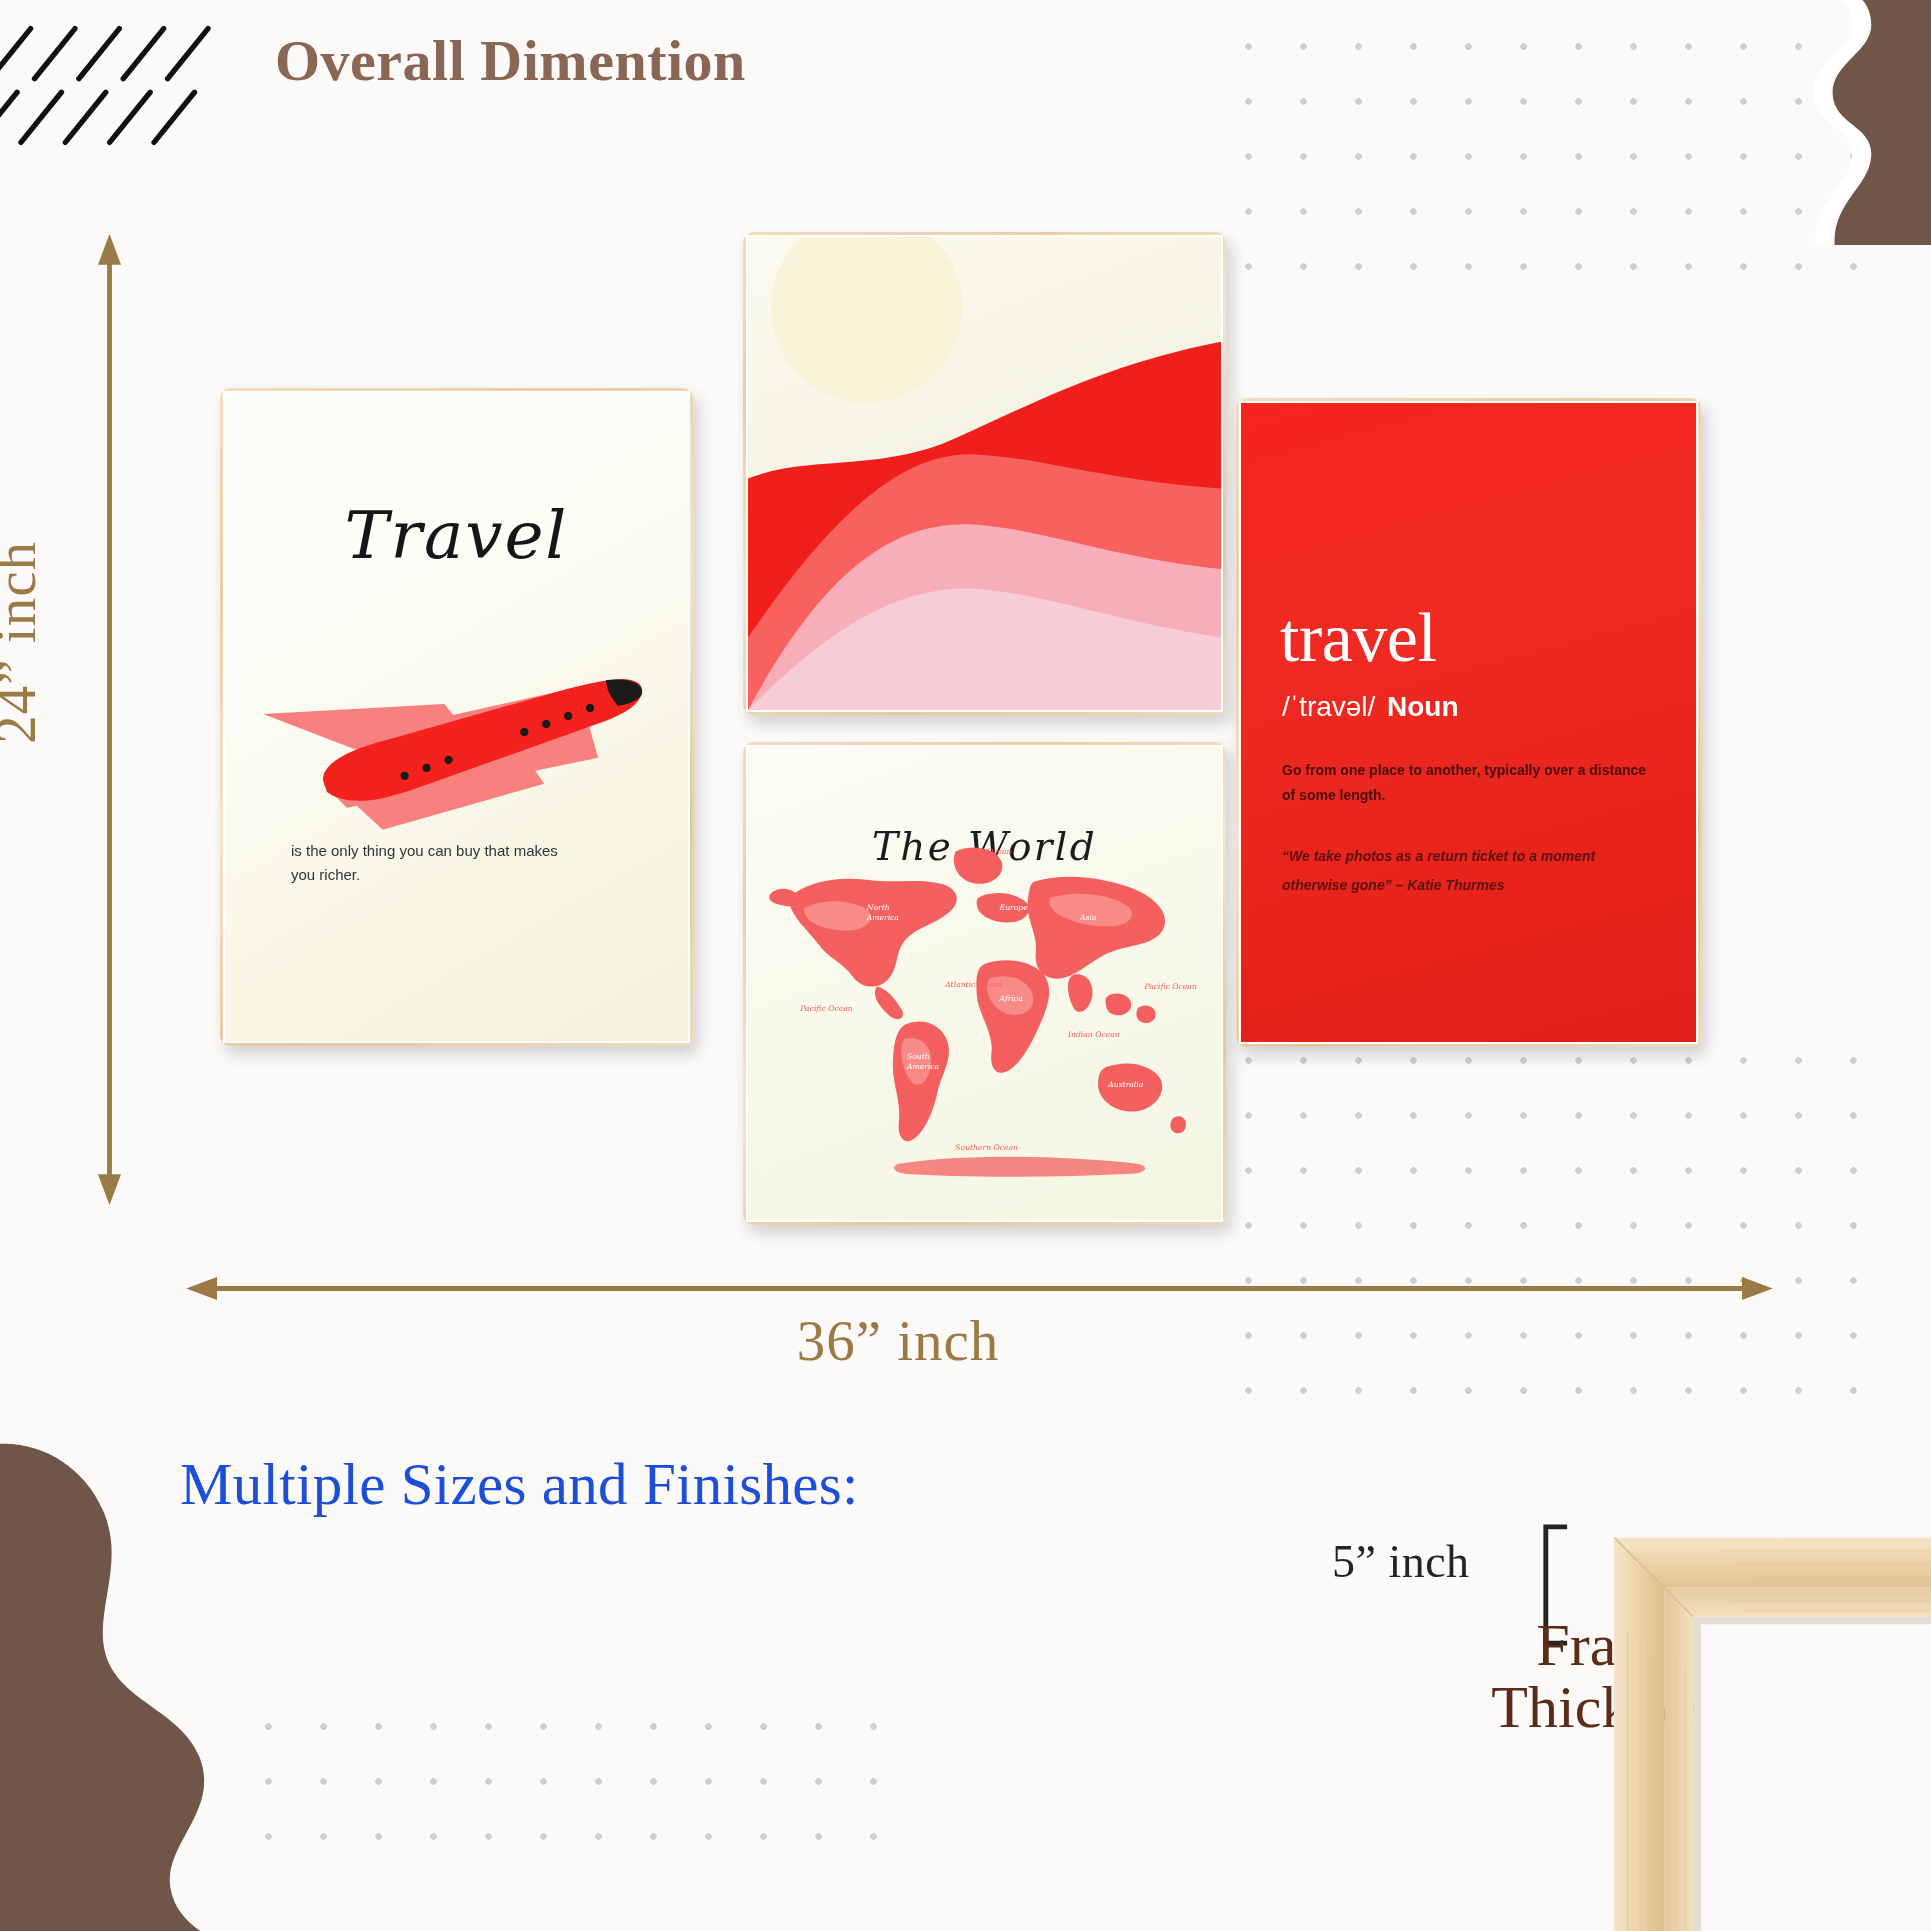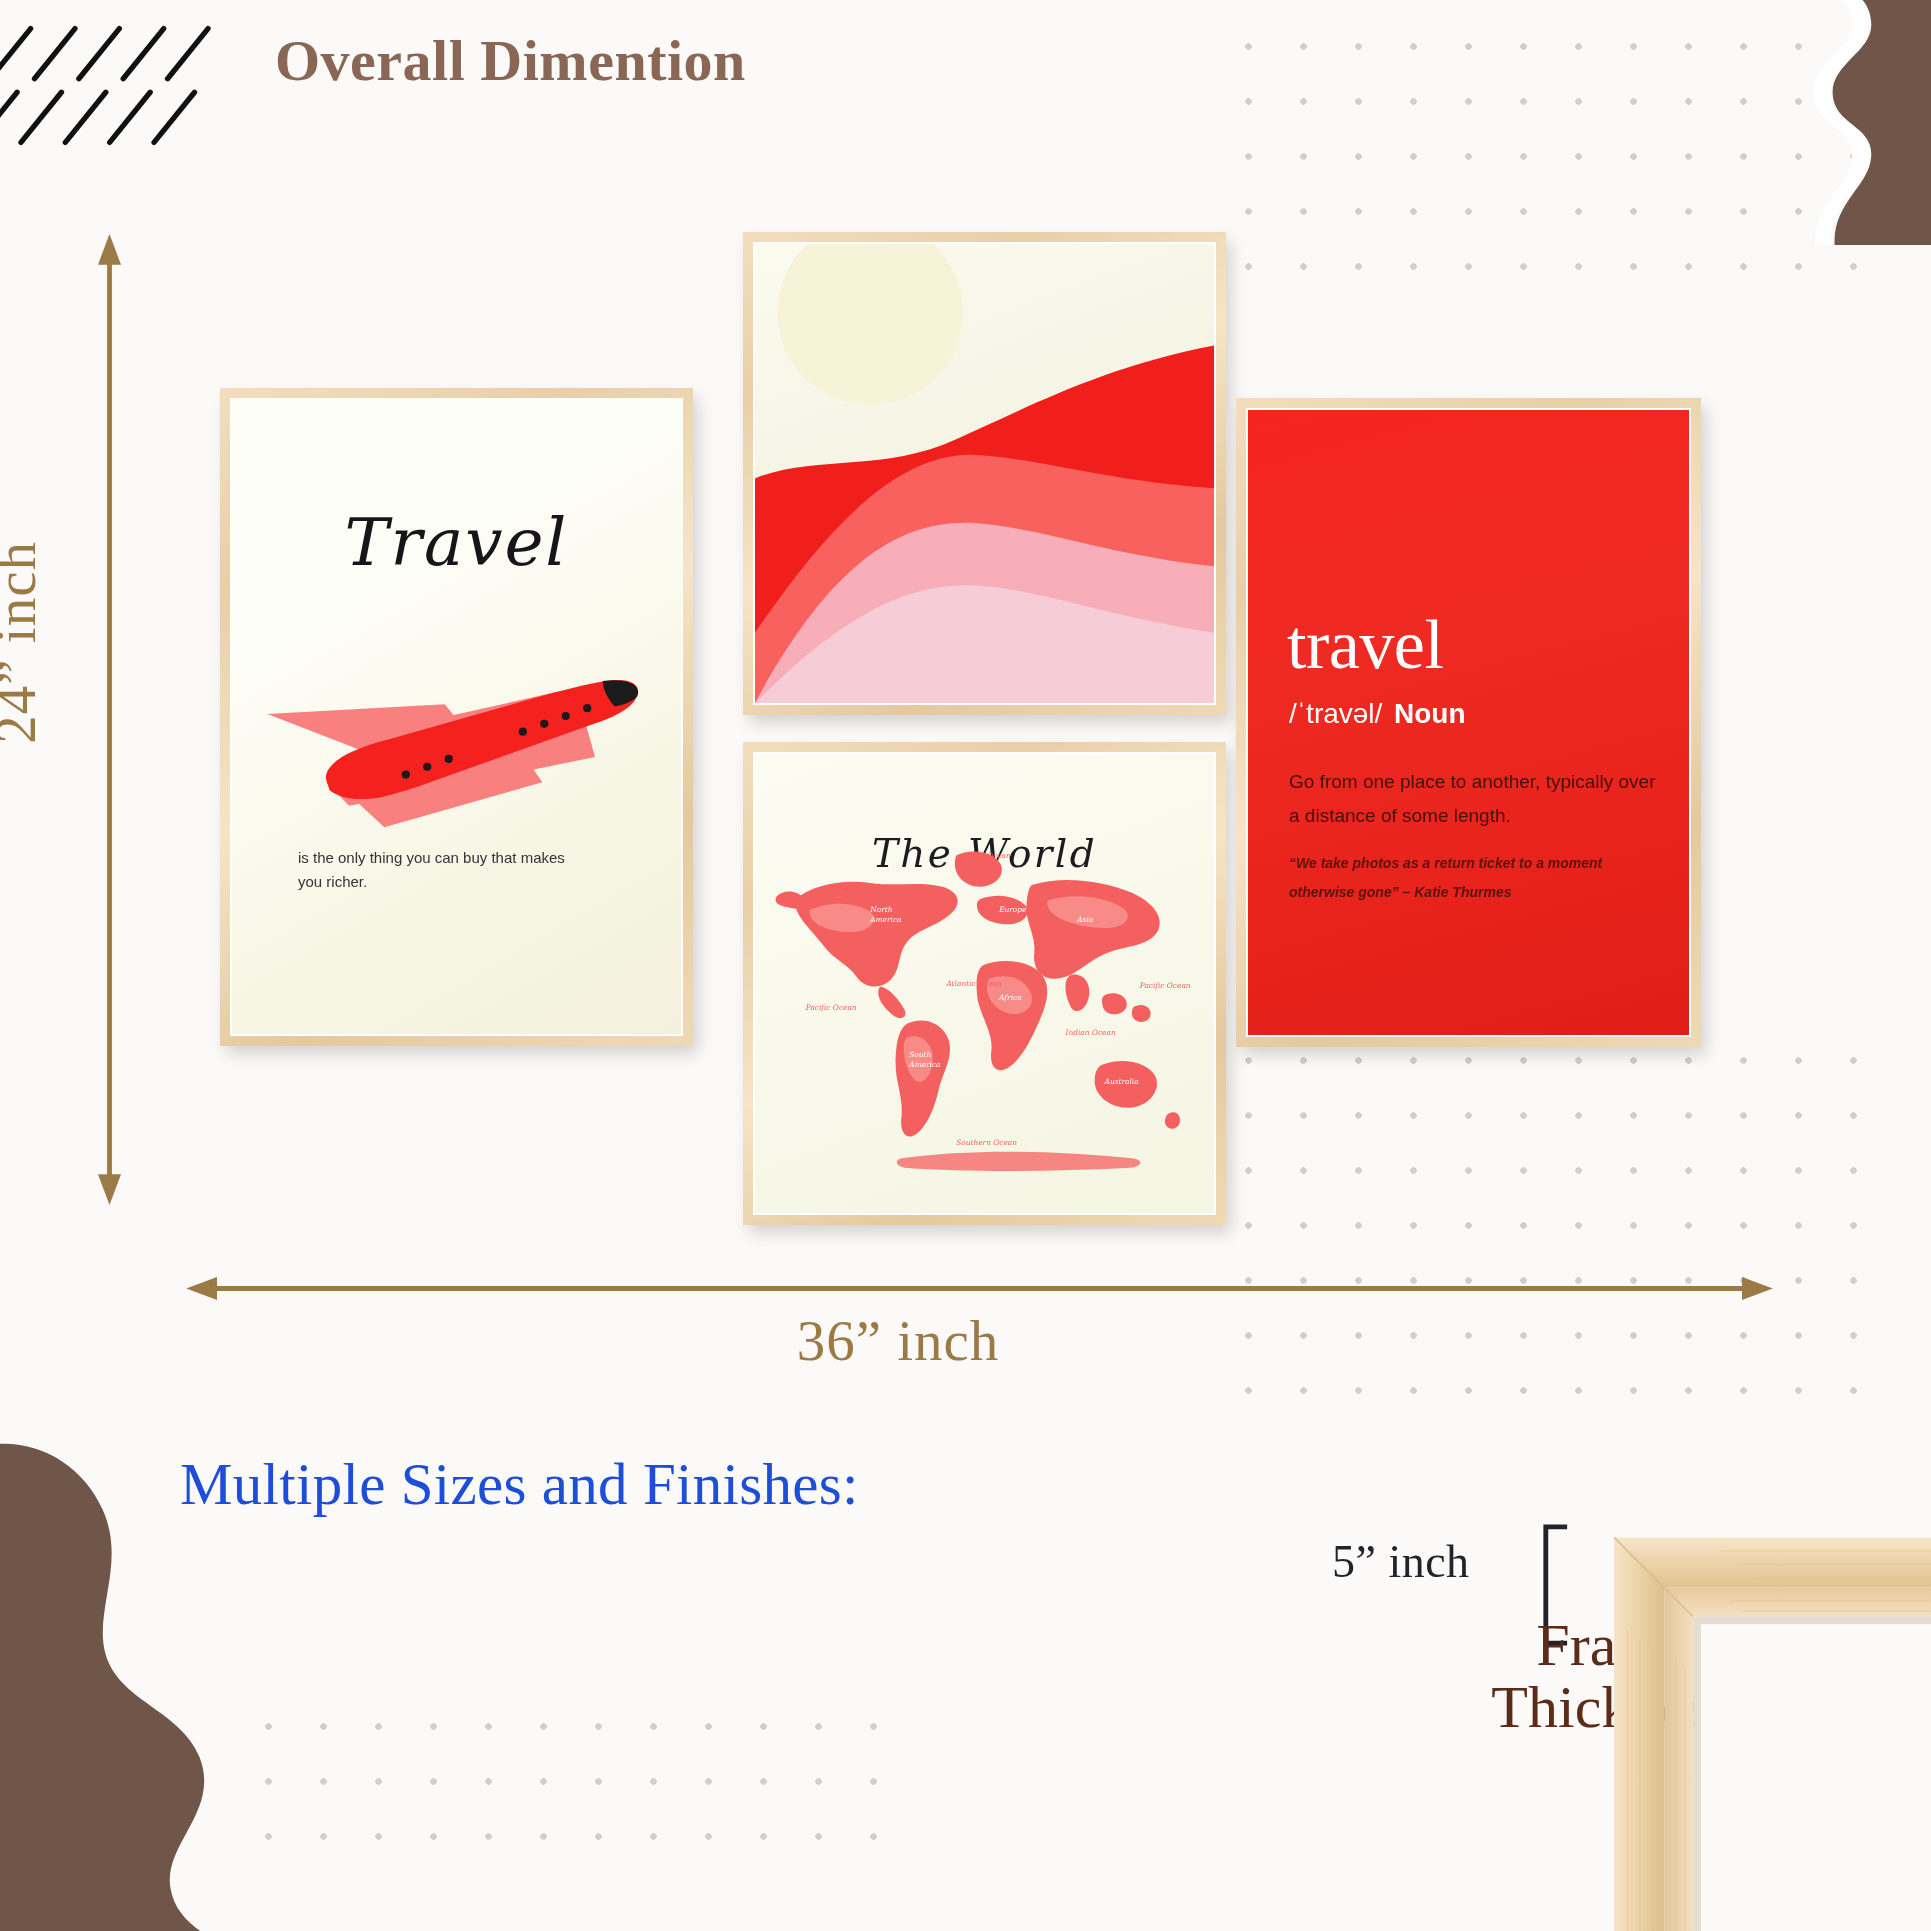--- a/index.html
+++ b/index.html
@@ -27,23 +27,23 @@
   
   #blob-topright{position:absolute;right:0;top:-5.8px;width:241px;height:251px;}
   #blob-bottomleft{position:absolute;left:-19.3px;top:1429px;width:319px;height:521px;}
 
   
   #page-title{position:absolute;left:275px;top:27px;
     font-size:58px;font-weight:700;letter-spacing:0.5px;
     color:#8a6655;white-space:nowrap;}
 
   
-  .frame{position:absolute;border-radius:0;
+  .frame{position:absolute;border-radius:11px;
     box-shadow:5.8px 8.7px 15.4px rgba(0,0,0,0.16);
-    padding:10px;box-sizing:border-box;
+    padding:3px;box-sizing:border-box;
     background:linear-gradient(150deg,#f3ddbd 0%,#e8cfa8 22%,#f6e4c6 48%,#e4c99f 75%,#efd9b5 100%);
   }
   .frame .bevel{width:100%;height:100%;box-sizing:border-box;
     border:2.9px solid rgba(255,255,255,0.55);
     box-shadow:inset 1.9px 1.9px 4.8px rgba(120,90,50,0.35);
     position:relative;overflow:hidden;background:#fff;}
   .art{position:absolute;inset:0;overflow:hidden;}
 
   
   #frame-plane{left:220px;top:388px;width:473px;height:658px;}
@@ -68,21 +68,21 @@
   
   #frame-def{left:1236px;top:398px;width:465px;height:649px;}
   .art-def{background:linear-gradient(165deg,#f5241e 0%,#ef2a23 35%,#e8231c 70%,#e01e18 100%);}
   #def-word{position:absolute;left:39px;top:195px;
     font-family:"Liberation Serif", serif;font-size:70px;color:#fff;letter-spacing:-0.5px;}
   #def-pron-row{position:absolute;left:41px;top:288px;
     font-family:"Liberation Sans", sans-serif;font-size:28px;color:#fff;
     display:flex;align-items:baseline;gap:11.6px;}
   #def-pos{font-weight:700;}
   #def-meaning{position:absolute;left:41px;top:355px;width:375px;
-    font-family:"Liberation Sans", sans-serif;font-size:19px;line-height:1.78;color:#4a0f0c;}
+    font-family:"Liberation Sans", sans-serif;font-size:14px;line-height:1.78;color:#4a0f0c;font-weight:bold;}
   #def-quote{position:absolute;left:41px;top:439px;width:319px;
     font-family:"Liberation Sans", sans-serif;font-style:italic;font-weight:600;
     font-size:14px;line-height:2.1;color:#5c130f;}
 
   
   #dim-vertical{position:absolute;left:97px;top:232px;width:25px;height:975px;}
   #dim-vertical-label{position:absolute;left:-17.4px;top:541px;
     writing-mode:vertical-rl;transform:rotate(180deg);
     font-size:57px;color:#9c7a45;letter-spacing:1px;}
   #dim-horizontal{position:absolute;left:183px;top:1276px;width:1593px;height:25px;}

